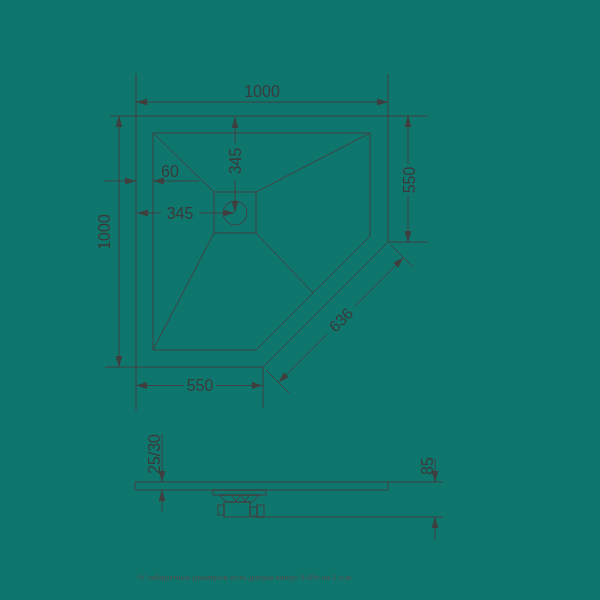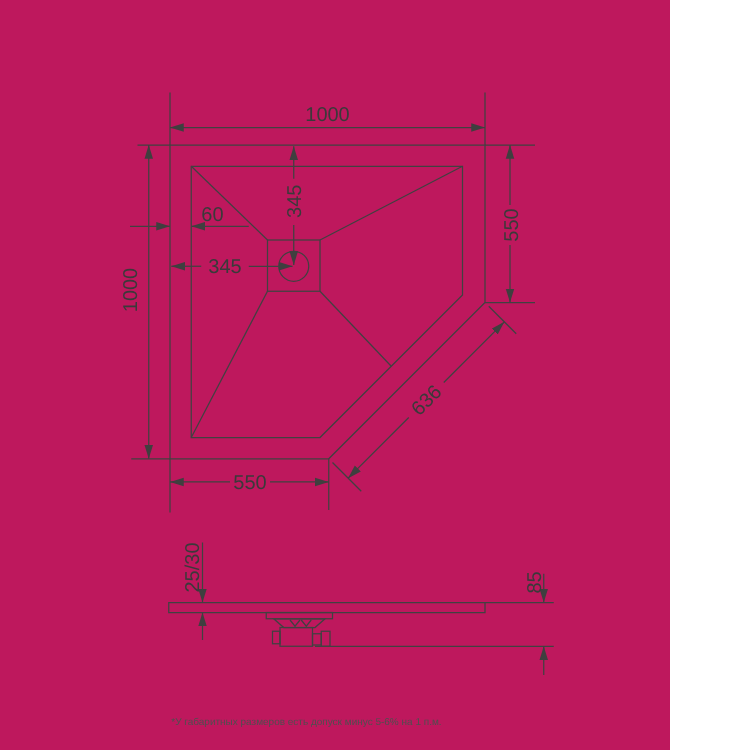--- a/index.html
+++ b/index.html
@@ -1,16 +1,16 @@
 <!DOCTYPE html>
 <html><head>
 <meta charset="utf-8">
 <style>
   html,body{margin:0;padding:0;background:#ffffff;}
-  .stage{width:536px;height:600px;position:relative;background:#be185d;overflow:hidden;}
+  .stage{width:600px;height:600px;position:relative;background:#0f766e;overflow:hidden;}
   svg{display:block;}
   .ln{stroke:#414141;stroke-width:1;fill:none;}
   .dimtxt{font-family:"Liberation Sans",sans-serif;font-size:16px;fill:#3a3a3a;}
   .foottxt{font-family:"Liberation Sans",sans-serif;font-size:8px;fill:#4f4f4f;}
 </style>
 </head>
 <body>
 
 <div class="stage">
 <svg width="600" height="600" viewBox="0 0 600 600">

